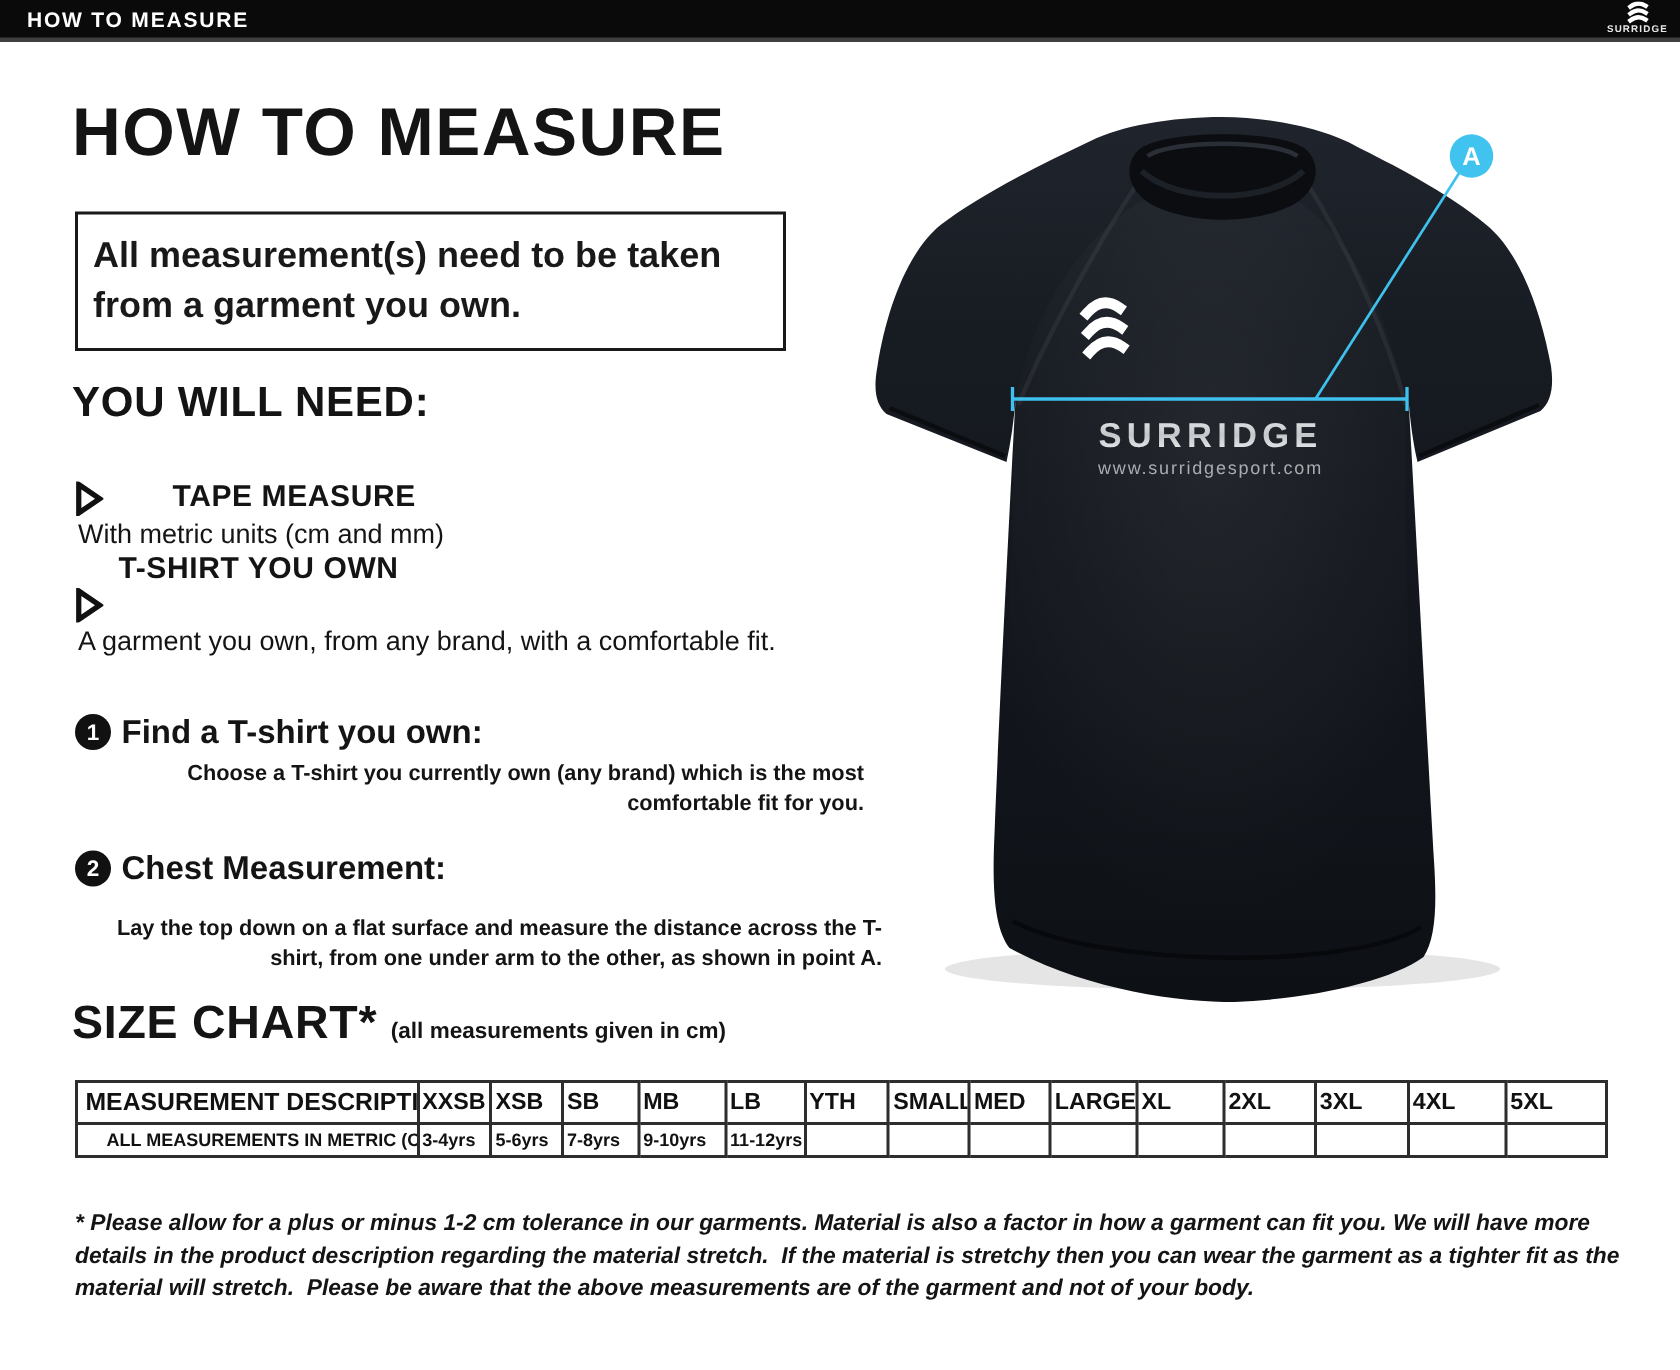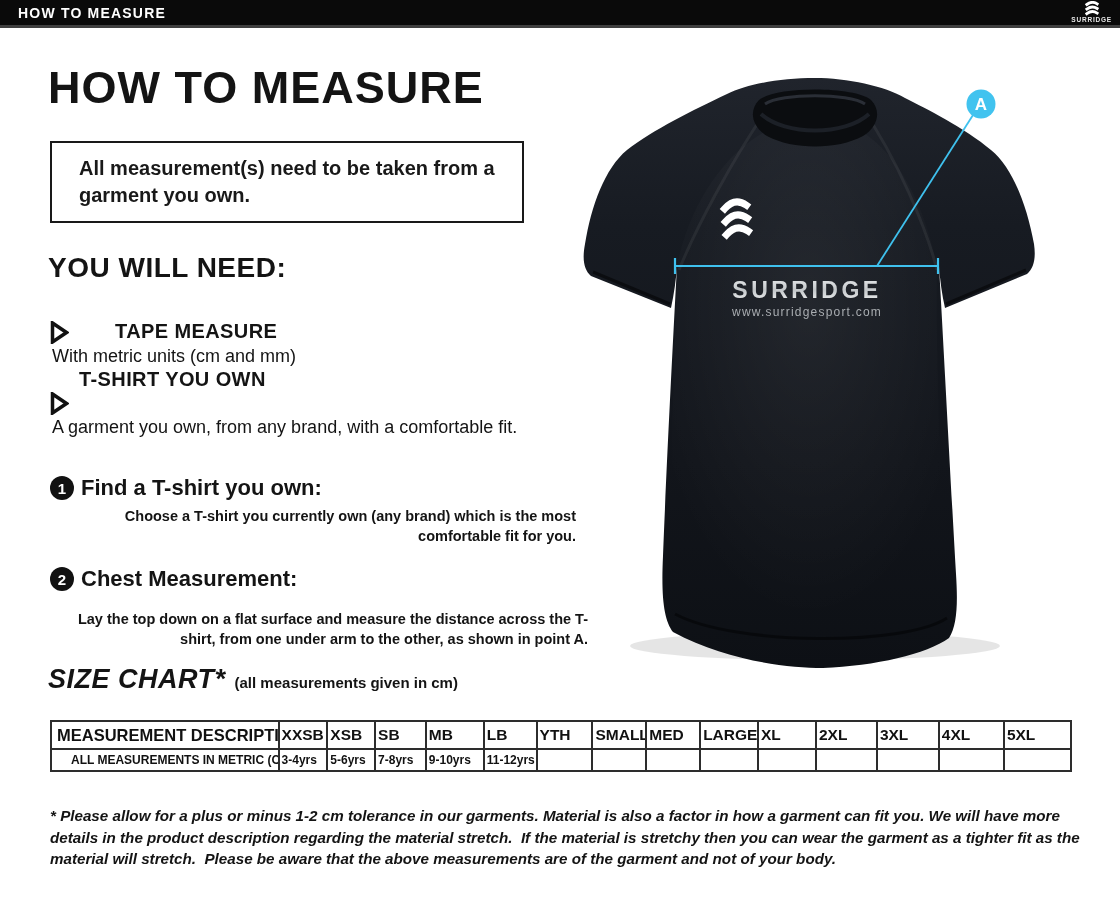--- a/index.html
+++ b/index.html
@@ -20,38 +20,38 @@
   .topbar-brand{
     position:absolute;right:8px;top:1px;display:flex;flex-direction:column;align-items:center;line-height:1;
   }
   .topbar-brand .brand-text{color:#e8e8e8;font-size:6.5px;font-weight:700;letter-spacing:0.8px;margin-top:1px;}
   
   .h1{
     left:48px;top:62px;font-size:45px;font-weight:800;letter-spacing:1px;color:#141414;white-space:nowrap;
   }
   .notice-box{
     left:50px;top:141px;width:474px;box-sizing:border-box;
-    border:2.5px solid #191919;padding:12px 27px;
-    font-size:20px;font-weight:700;line-height:1.36;color:#191919;
+    border:2.5px solid #191919;padding:12px 10px;
+    font-size:24px;font-weight:700;line-height:1.36;color:#191919;
   }
   .h2{
     left:48px;top:252px;font-size:28px;font-weight:800;letter-spacing:0.5px;color:#141414;white-space:nowrap;
   }
   .need-label{font-size:20px;font-weight:800;letter-spacing:0.4px;color:#141414;white-space:nowrap;}
   .need-desc{font-size:18px;font-weight:400;color:#141414;white-space:nowrap;}
   .tri-icon{width:19px;height:23px;display:block;}
   .step-badge{
     width:24px;height:24px;border-radius:50%;background:#111;color:#fff;
     display:flex;align-items:center;justify-content:center;
     font-size:15px;font-weight:700;
   }
   .step-title{font-size:22px;font-weight:800;color:#141414;white-space:nowrap;}
   .step-desc{font-size:14.5px;font-weight:700;line-height:1.4;color:#141414;text-align:right;}
   .size-heading-wrap{left:48px;top:664px;display:flex;align-items:baseline;}
-  .size-heading{font-size:27px;font-weight:800;letter-spacing:0.5px;color:#141414;white-space:nowrap;font-style:italic;}
+  .size-heading{font-size:31px;font-weight:800;letter-spacing:0.5px;color:#141414;white-space:nowrap;}
   .size-subheading{font-size:15px;font-weight:700;margin-left:9px;color:#141414;white-space:nowrap;}
   
   table.size-chart{
     left:50px;top:720px;width:1022px;border-collapse:collapse;table-layout:fixed;
     font-family:"Liberation Sans","DejaVu Sans",sans-serif;
   }
   table.size-chart th,table.size-chart td{
     border:2px solid #2d2d2d;text-align:left;padding:0 2px;color:#111;
     overflow:hidden;white-space:nowrap;
   }

